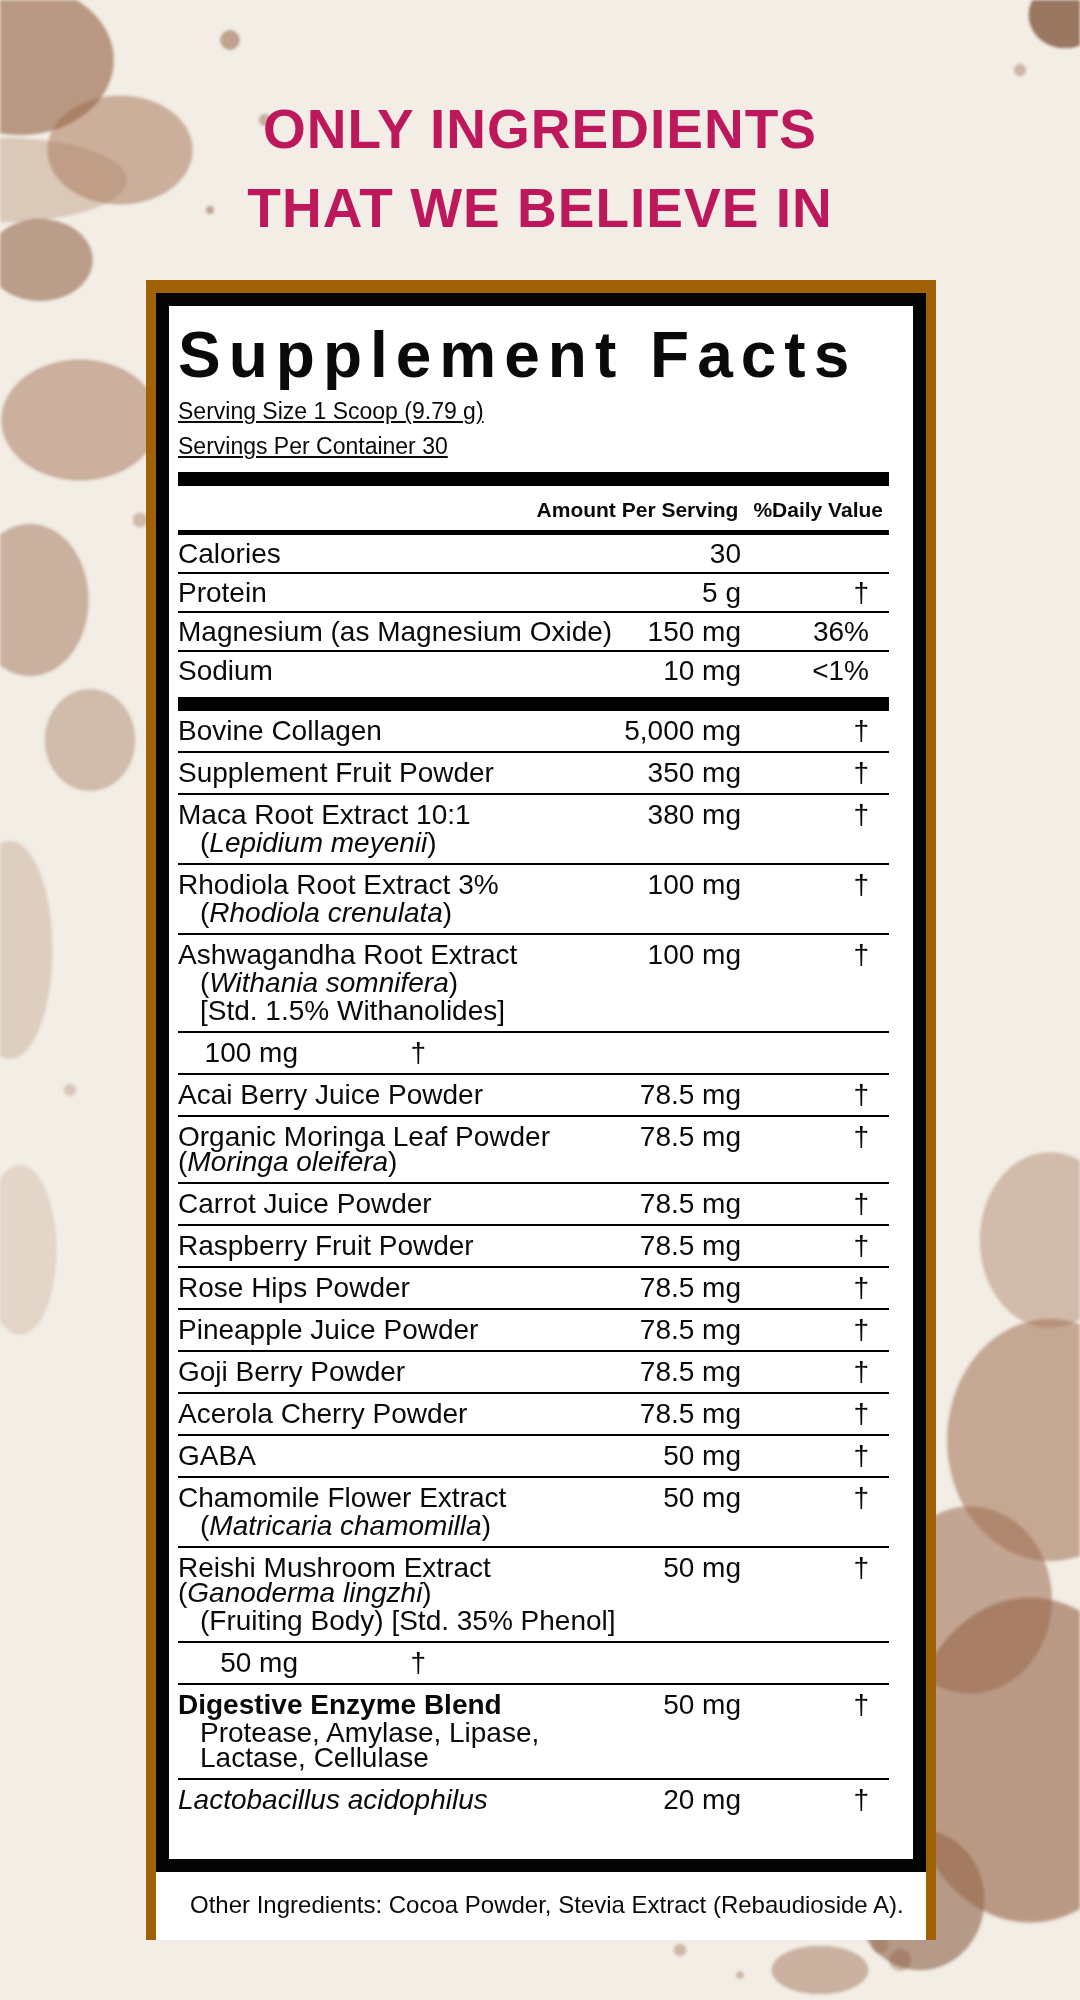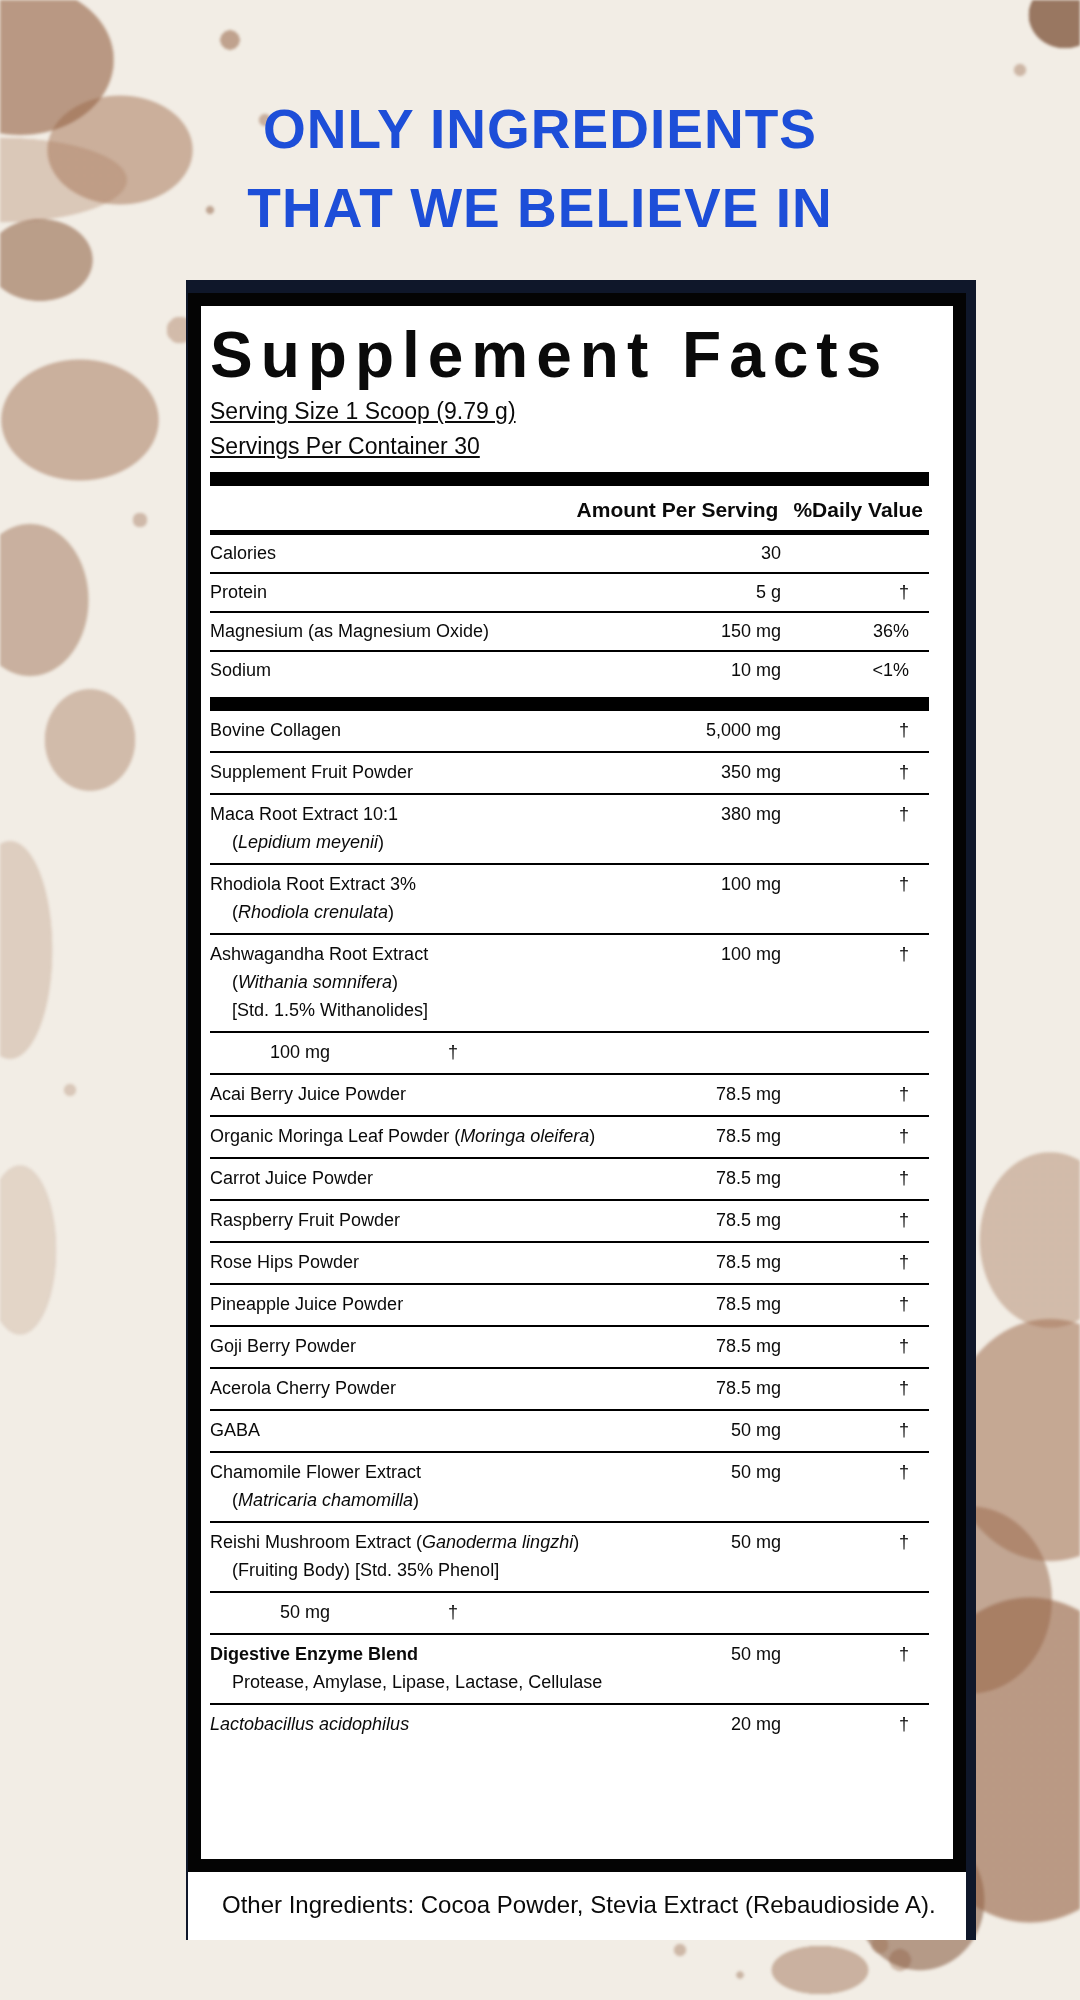--- a/index.html
+++ b/index.html
@@ -68,32 +68,31 @@
       radial-gradient(circle 6px  at 180px 85px, rgba(140,92,62,.40) 0 60%, transparent 61%),
       radial-gradient(circle 14px at 320px 55px, rgba(152,104,74,.38) 0 60%, transparent 61%);
     background-repeat:no-repeat;
   }
 
   
   .heading{
     position:absolute;top:90px;left:0;right:0;
     margin:0;text-align:center;
     font-size:55px;line-height:79px;font-weight:bold;
-    letter-spacing:1px;color:#1d4ed8;
+    letter-spacing:1px;color:#be185d;
     z-index:2;
   }
   .heading span{display:block;}
 
   
   .panel{
     position:absolute;left:146px;top:280px;width:790px;
-    background:#0f172a;z-index:1;
-    padding:13px 10px 0 2px;
+    background:#a16207;z-index:1;
+    padding:13px 10px 0 10px;
     box-sizing:border-box;
-    margin-left:40px;
   }
   .facts-box{
     border:13px solid #040404;
     background:#fff;
     height:1579px;
     box-sizing:border-box;
     padding:4px 24px 0 9px;
     overflow:hidden;
   }
   .facts-title{
@@ -110,21 +109,21 @@
   .bar.medium{height:5px;}
   .col-header{
     display:flex;justify-content:flex-end;align-items:flex-end;
     gap:15px;font-weight:bold;font-size:21px;
     padding:12px 6px 8px 0;
   }
   .rows .row{
     display:flex;align-items:flex-start;
     border-bottom:2.5px solid #000;
     padding:7px 0 8px 0;
-    font-size:18px;line-height:25px;
+    font-size:28px;line-height:25px;
   }
   .rows .row:last-child{border-bottom:none;}
   .rows.nutrients .row{padding:6px 0 6px 0;}
   .row .label{flex:1;}
   .row .label .sub{padding-left:22px;margin-top:3px;}
   .row .amount{width:120px;text-align:right;white-space:nowrap;}
   .row .dv{width:148px;text-align:right;padding-right:20px;box-sizing:border-box;}
   .row.bold-name .name{font-weight:bold;}
   .other-ingredients{
     font-size:24px;line-height:30px;

